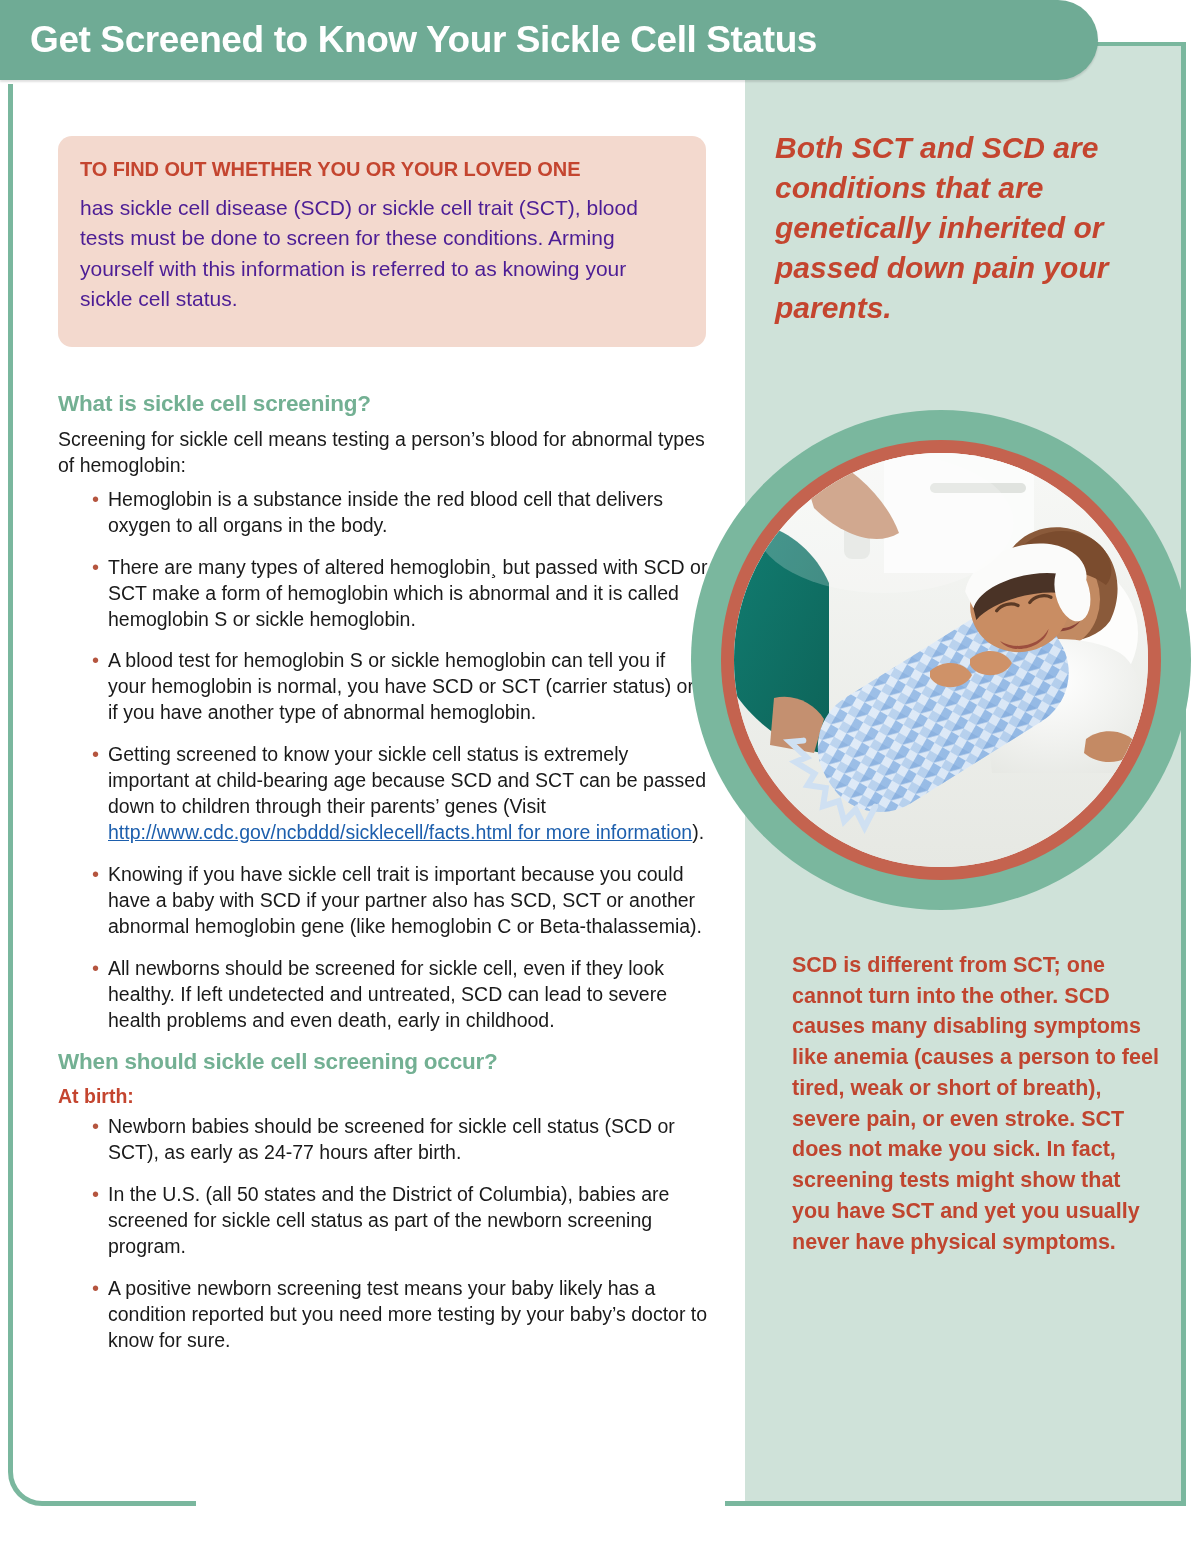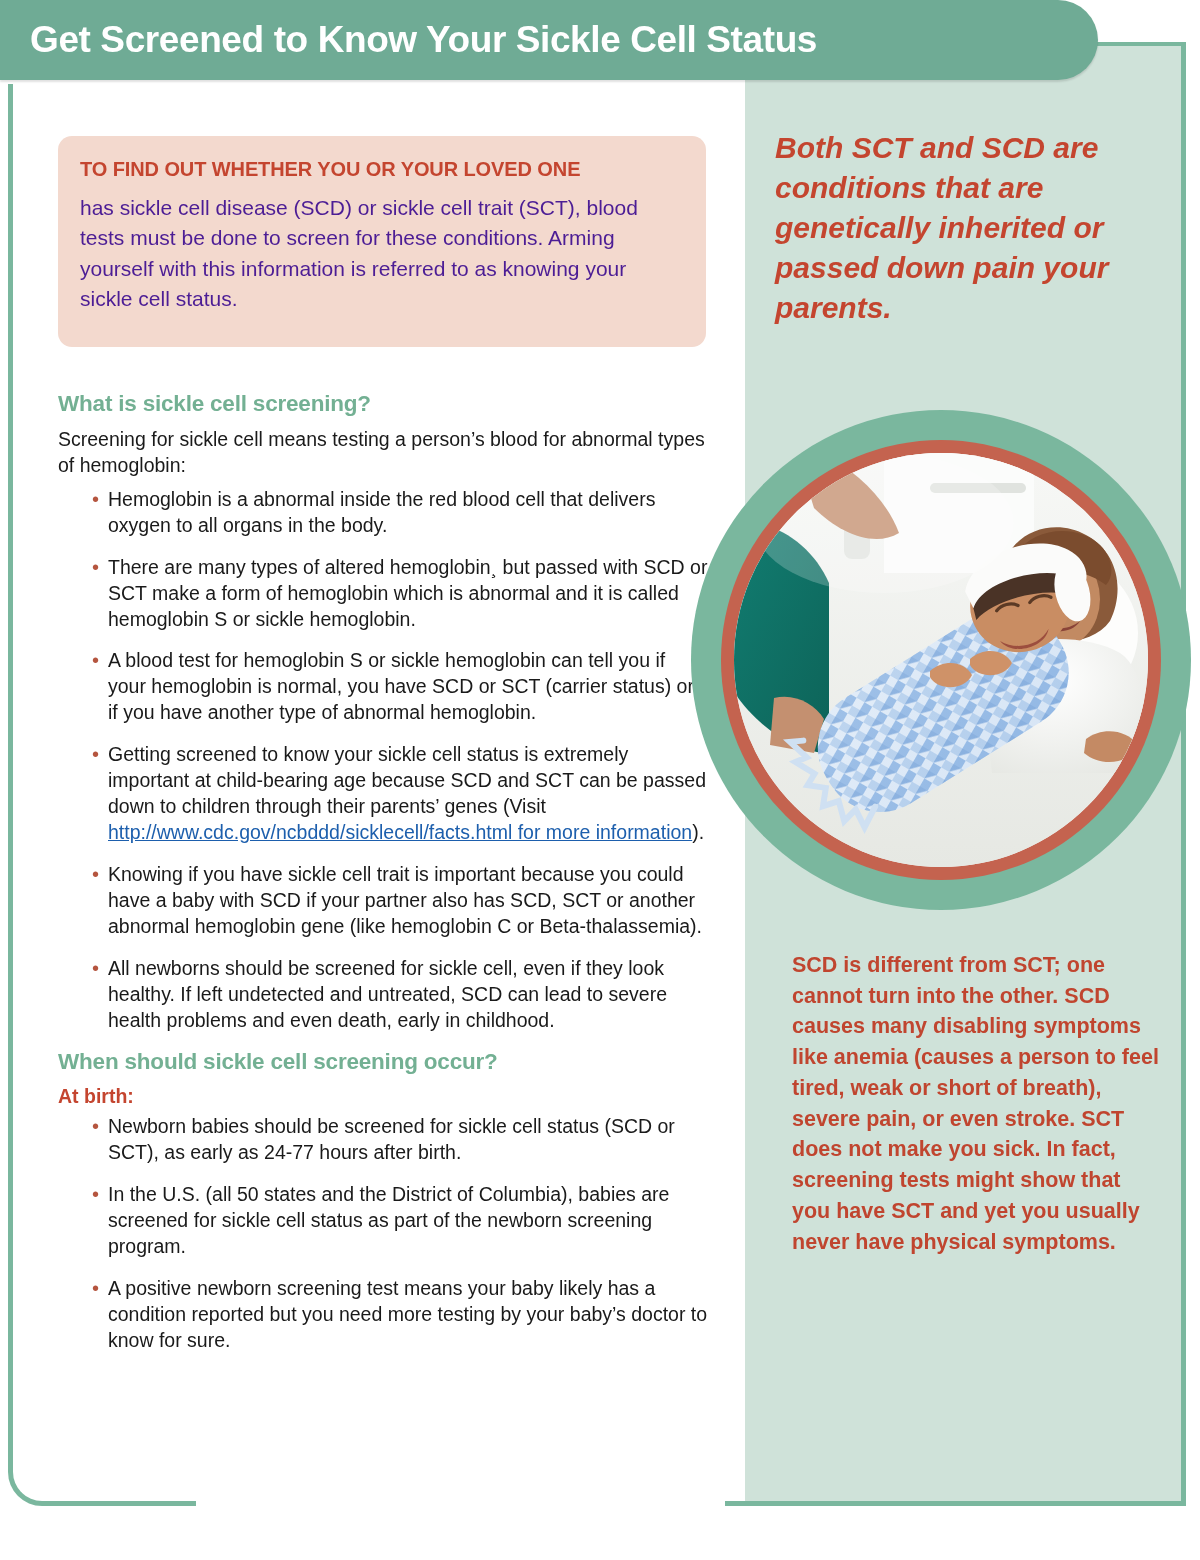--- a/index.html
+++ b/index.html
@@ -233,21 +233,21 @@
   <div class="pink-box">
     <div class="pink-title">TO FIND OUT WHETHER YOU OR YOUR LOVED ONE</div>
     <div class="pink-body">has sickle cell disease (SCD) or sickle cell trait (SCT), blood tests must be done to screen for these conditions. Arming yourself with this information is referred to as knowing your sickle cell status.</div>
   </div>
 
   <div class="col-left">
 
     <h2 class="sec">What is sickle cell screening?</h2>
     <p class="para">Screening for sickle cell means testing a person’s blood for abnormal types of hemoglobin:</p>
     <ul class="bul">
-      <li>Hemoglobin is a abnormal inside the red blood cell that delivers oxygen to all organs in the body.</li>
+      <li>Hemoglobin is a substance inside the red blood cell that delivers oxygen to all organs in the body.</li>
       <li>There are many types of altered hemoglobin¸ but passed with SCD or SCT make a form of hemoglobin which is abnormal and it is called hemoglobin S or sickle hemoglobin.</li>
       <li>A blood test for hemoglobin S or sickle hemoglobin can tell you if your hemoglobin is normal, you have SCD or SCT (carrier status) or if you have another type of abnormal hemoglobin.</li>
     </ul>
 
     <ul class="bul">
       <li><span>Getting screened to know your sickle cell status is extremely important at child-bearing age because SCD and SCT can be passed down to children through their parents’ genes (Visit </span><a class="link" href="#">http://www.cdc.gov/ncbddd/sicklecell/facts.html for more information</a><span>).</span></li>
       <li>Knowing if you have sickle cell trait is important because you could have a baby with SCD if your partner also has SCD, SCT or another abnormal hemoglobin gene (like hemoglobin C or Beta-thalassemia).</li>
       <li>All newborns should be screened for sickle cell, even if they look healthy.  If left undetected and untreated, SCD can lead to severe health problems and even death, early in childhood.</li>
     </ul>
 

